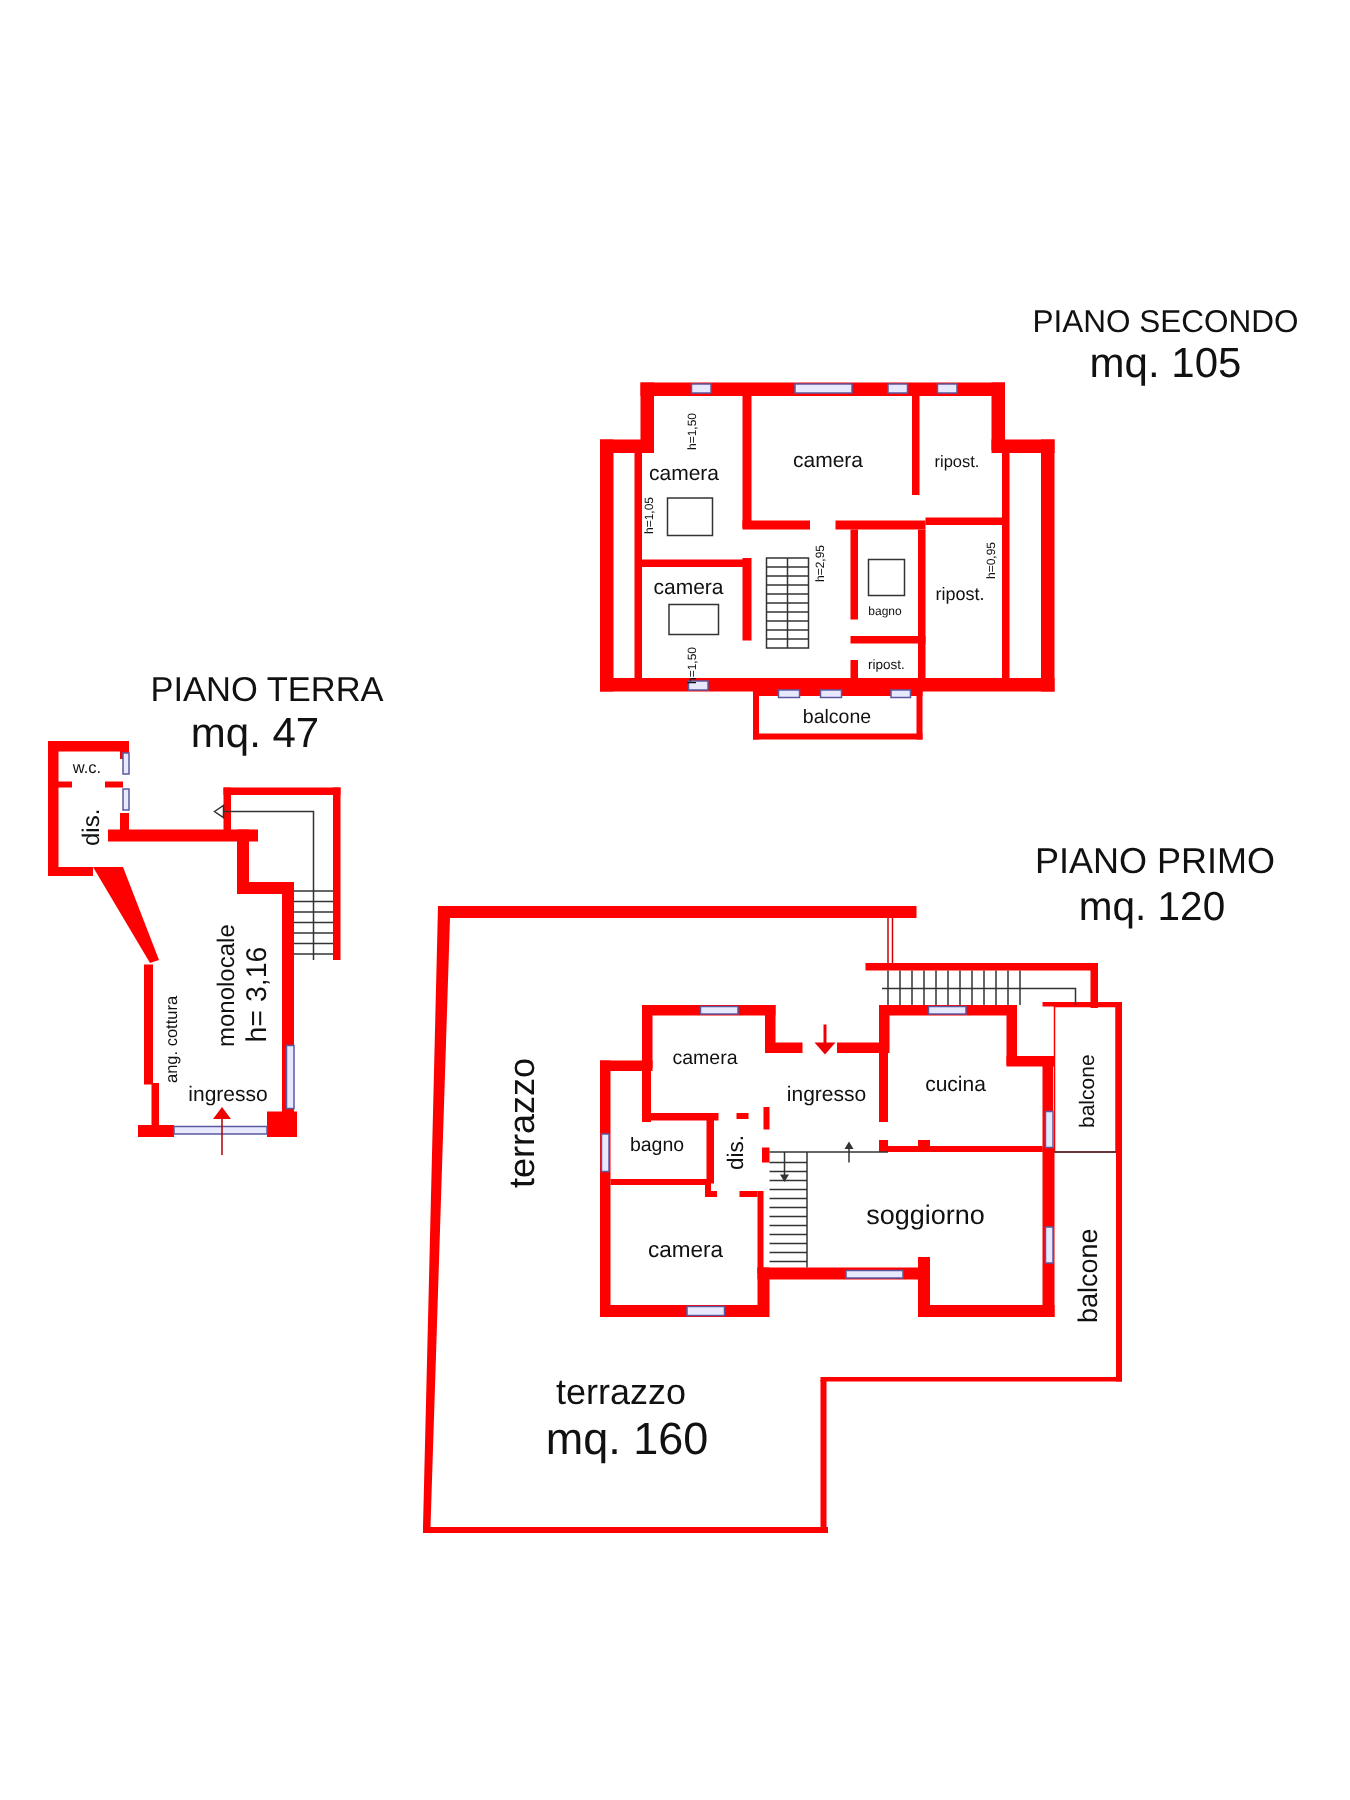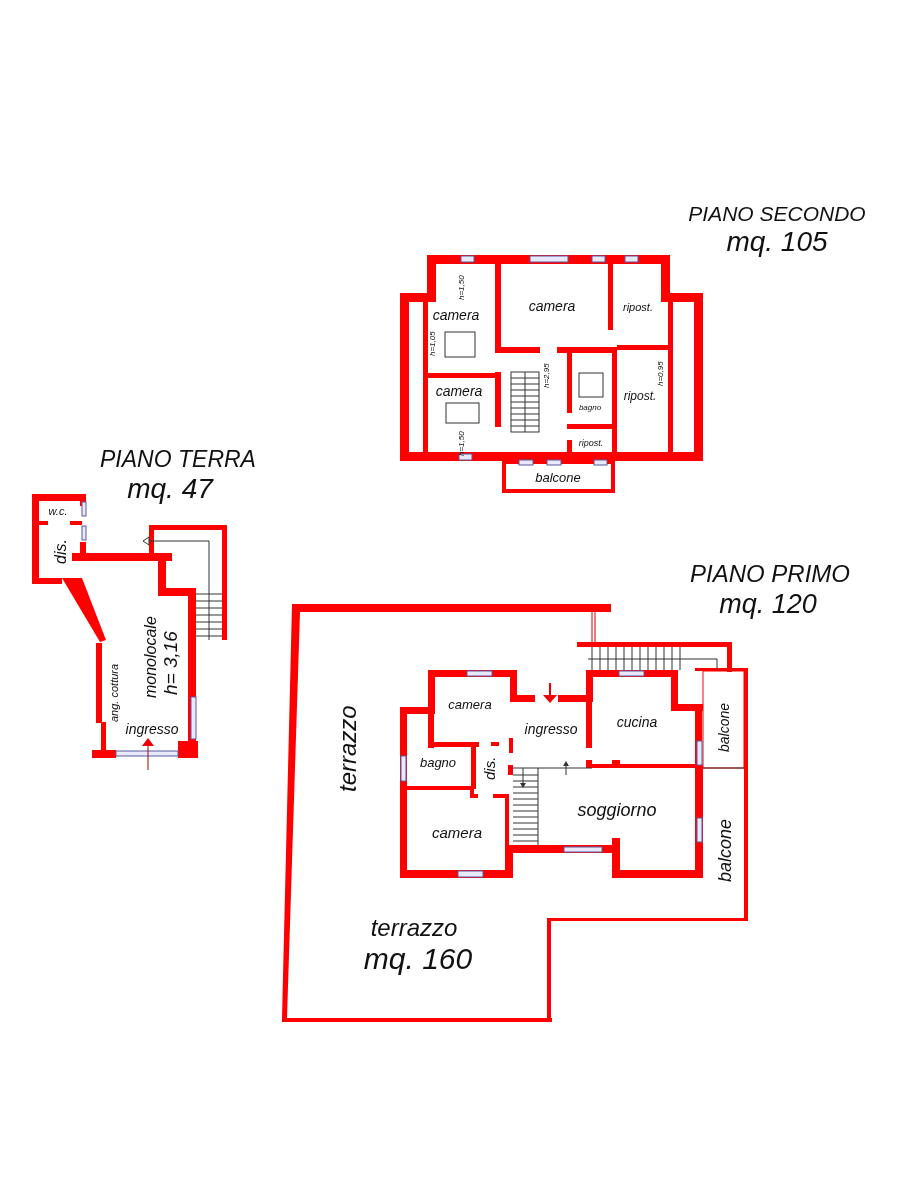--- a/index.html
+++ b/index.html
@@ -1,16 +1,16 @@
 <!DOCTYPE html>
 <html><head>
 <meta charset="utf-8">
 <style>
   html,body{margin:0;padding:0;background:#fff;}
-  #canvas{position:relative;width:900px;height:1200px;background:#fff;overflow:hidden;font-family:"Liberation Sans",sans-serif;font-style:italic;}
+  #canvas{position:relative;width:900px;height:1200px;background:#fff;overflow:hidden;font-family:"Liberation Sans",sans-serif;}
   svg{position:absolute;left:0;top:0;}
   .wall{fill:#ff0000;}
   .win{fill:#e8e8ff;stroke:#5a5aa0;stroke-width:1;}
   .stair{stroke:#333;stroke-width:1;fill:none;}
   .lbl{font-family:"Liberation Sans",sans-serif;fill:#111;}
   .title{font-family:"Liberation Sans",sans-serif;fill:#111;}
 </style>
 </head>
 <body>
 

